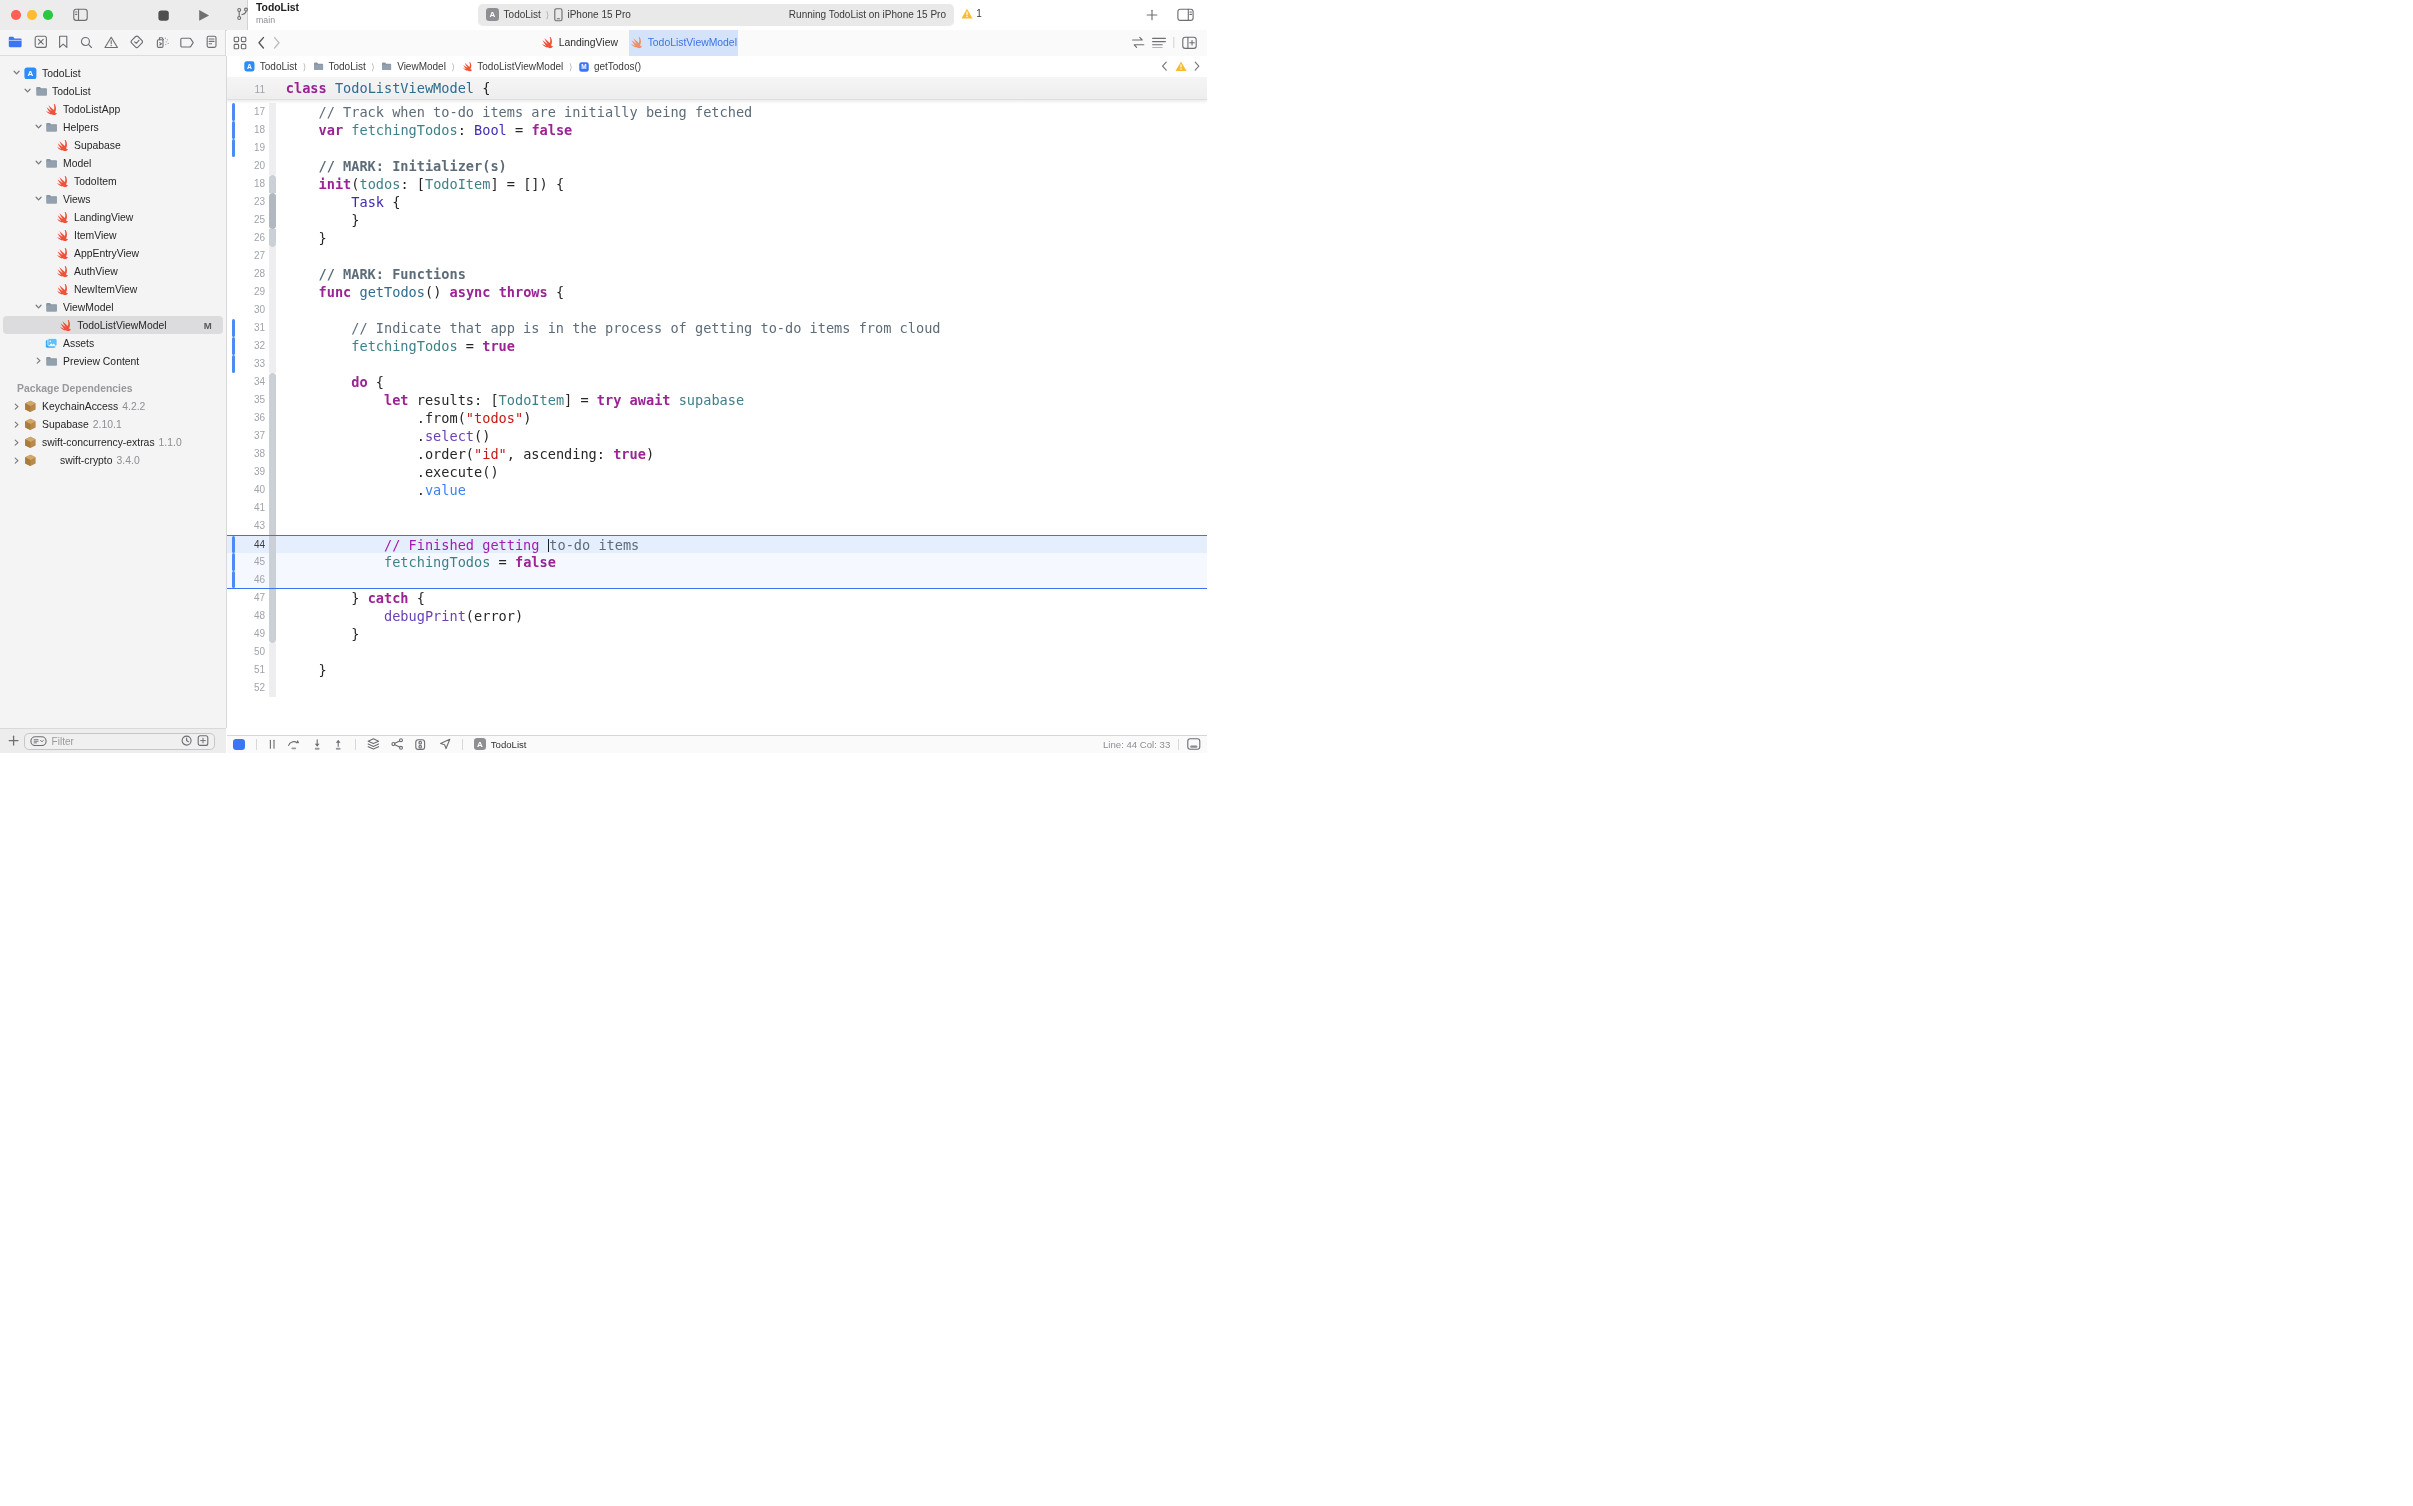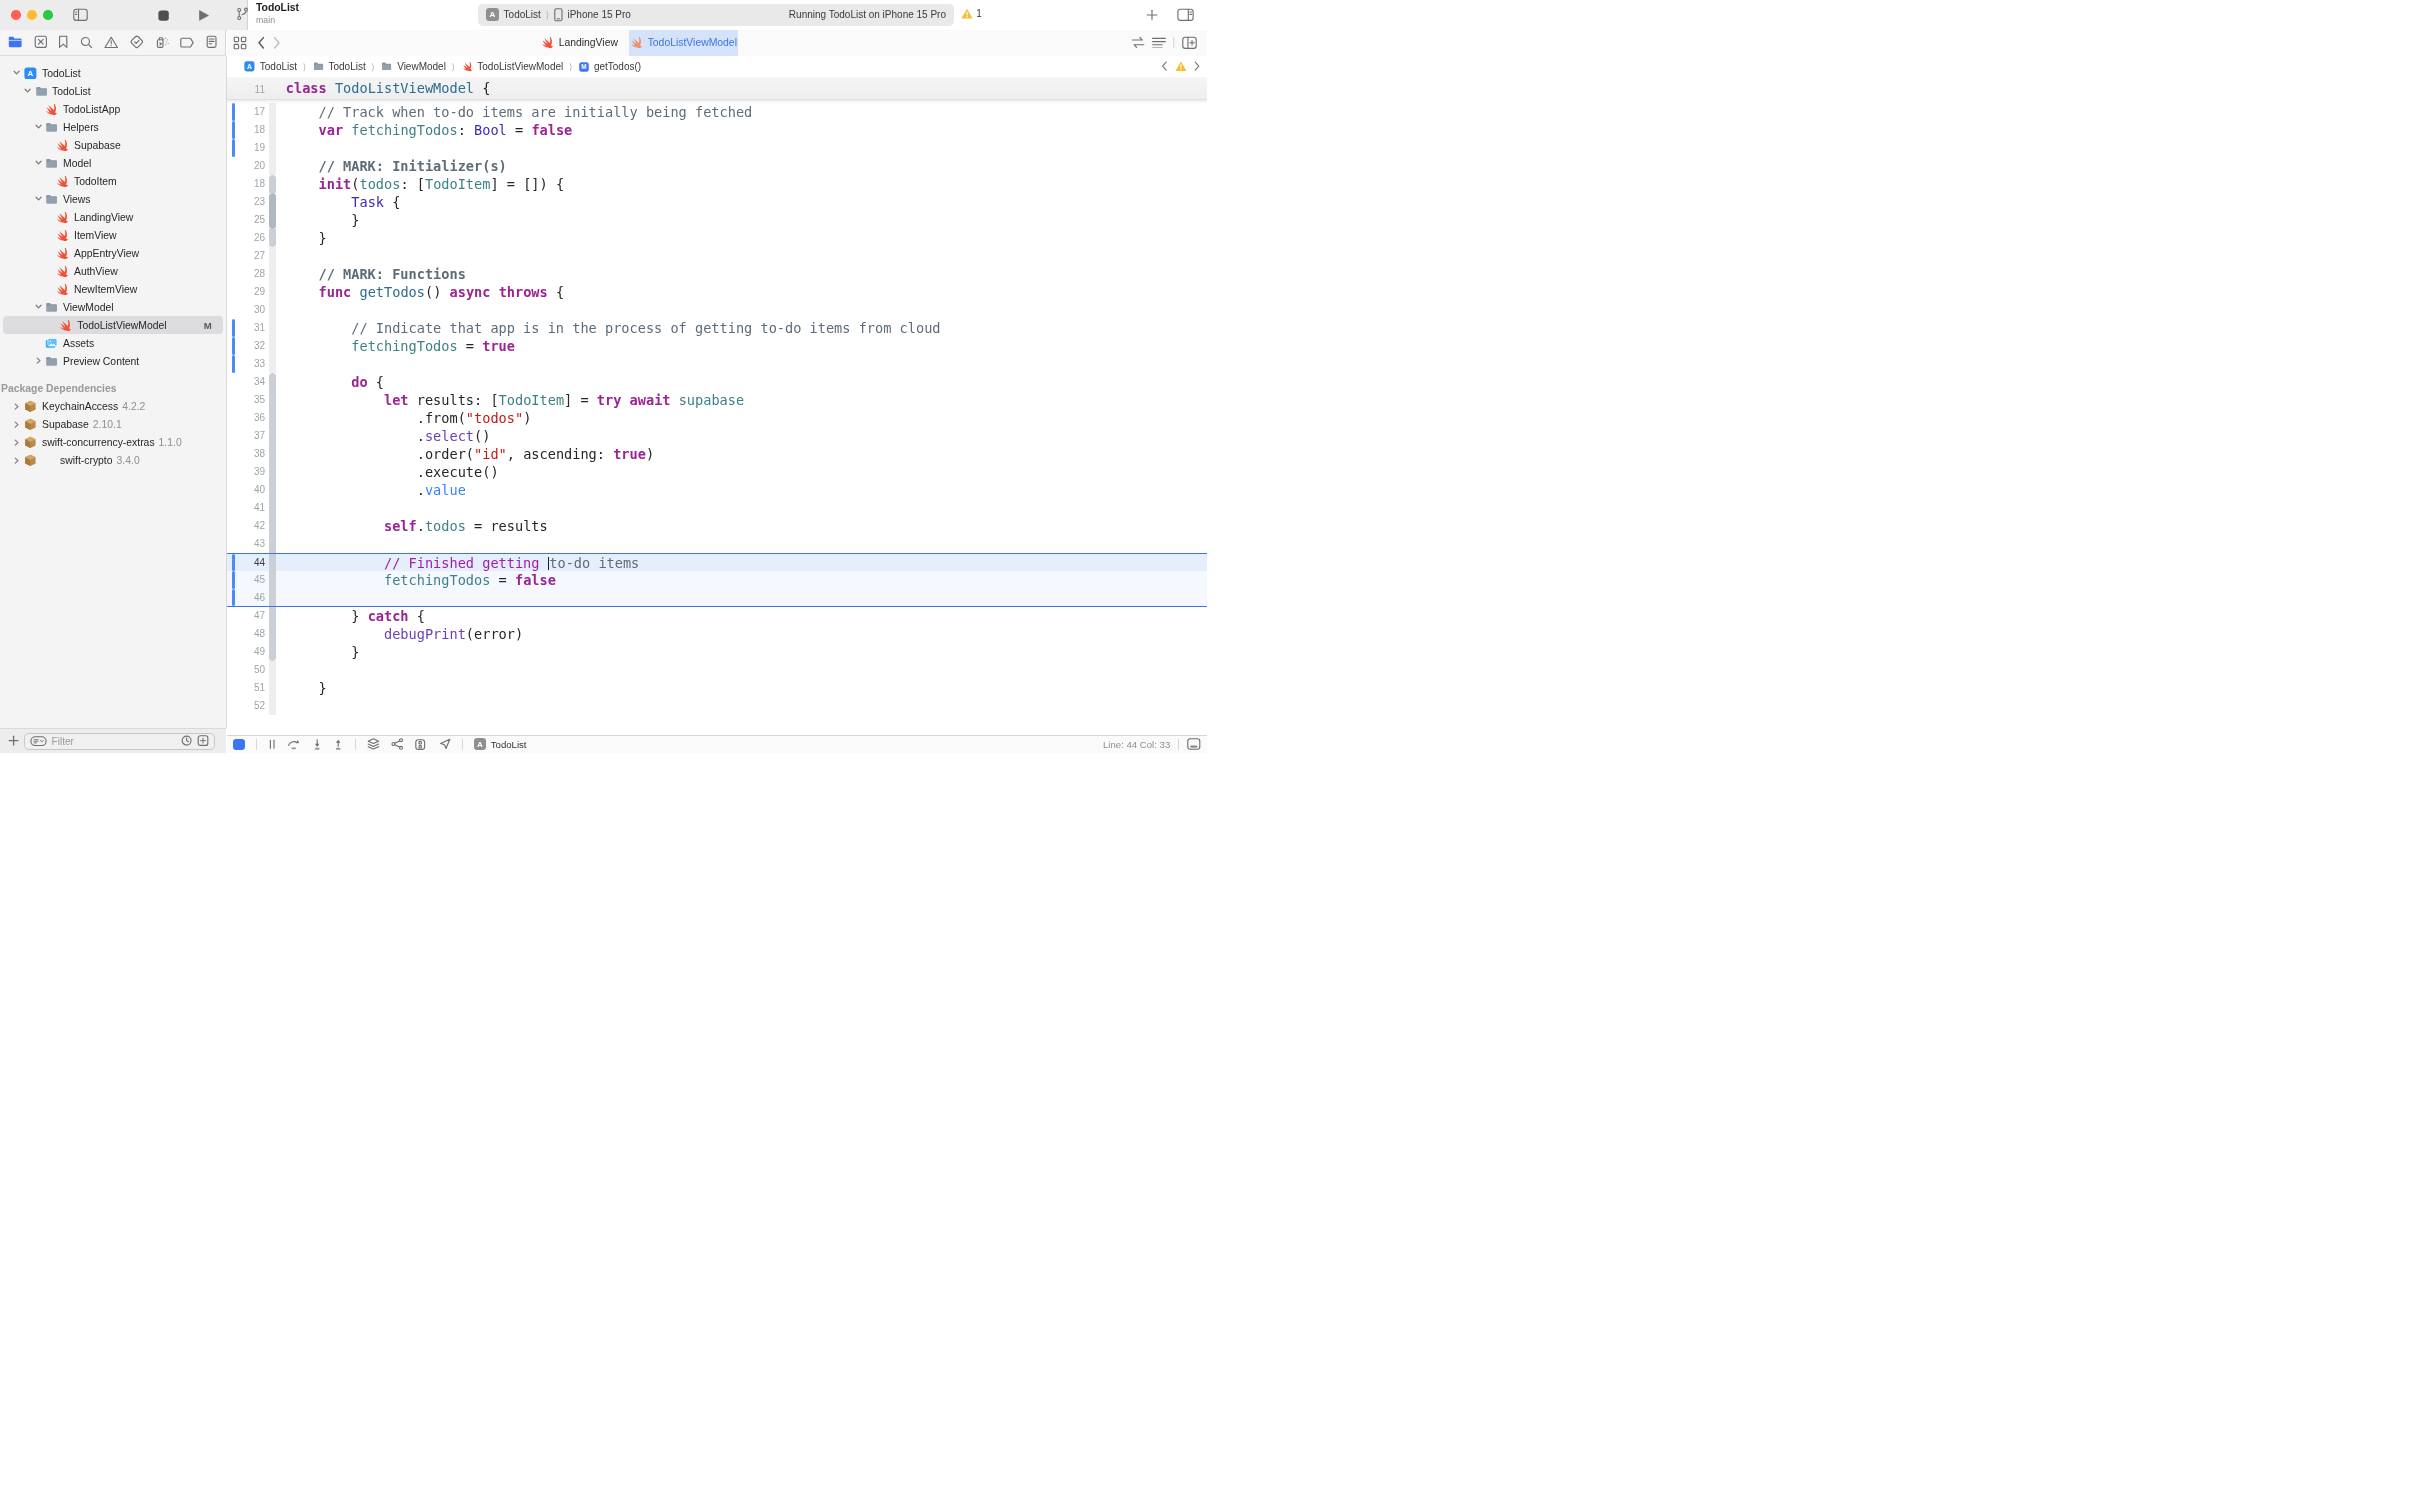--- a/index.html
+++ b/index.html
@@ -42,21 +42,21 @@
   .sidebar{position:absolute;left:0;top:56px;width:226px;bottom:25.5px;background:#f4f4f5;border-right:0.8px solid #d8d8da;overflow:hidden;}
   .tree{position:absolute;left:0;top:8px;right:0;}
   .trow{height:18px;display:flex;align-items:center;position:relative;font-size:10.4px;color:#262628;}
   .trow .chev{position:absolute;width:9.6px;display:flex;justify-content:center;}
   .trow .tico{position:absolute;width:12.8px;height:12.8px;}
   .trow .tlabel{position:absolute;white-space:nowrap;}
   .trow.sel{background:#dcdcde;border-radius:4px;margin:0 3.2px;}
   .trow .ver{color:#8e8e93;margin-left:4px;}
   .trow .mbadge{position:absolute;right:11.2px;font-size:9.6px;font-weight:bold;color:#55585c;}
   .tgap{height:9.6px;}
-  .tsection{height:18px;display:flex;align-items:center;padding-left:1px;font-size:10.4px;font-weight:bold;color:#98989d;}
+  .tsection{height:18px;display:flex;align-items:center;padding-left:17px;font-size:10.4px;font-weight:bold;color:#98989d;}
   .sb-footer{position:absolute;left:0;bottom:0;width:226px;height:25.5px;background:#ededee;border-top:0.8px solid #d9d9da;box-sizing:border-box;}
   .filterpill{position:absolute;left:24px;right:11.2px;top:4px;height:17px;border:0.8px solid #c6c6c8;border-radius:4.8px;
               background:#f0f0f1;display:flex;align-items:center;padding:0 4.8px;gap:4.8px;box-sizing:border-box;}
   .filterpill .ph{color:#9a9a9e;font-size:10px;flex:1;}
   
   .editor{position:absolute;left:227px;top:77px;right:0;bottom:0;background:#fff;overflow:hidden;}
   .coderow{height:18px;display:flex;align-items:stretch;position:relative;box-sizing:border-box;}
   .ln{width:38px;flex:none;text-align:right;font-size:10px;color:#9fa4aa;line-height:18px;
       font-family:"Liberation Sans",sans-serif;}
   .rib{width:7.2px;flex:none;margin-left:4px;background:#eeeef0;}
@@ -783,25 +783,20 @@
         <span class="ln">40</span>
         <span class="rib r1"></span>
         <span class="codetext"><span style="color:#262626">                .</span><span style="color:#3b82f6">value</span></span>
       </div>
       <div class="coderow">
         <span class="ln">41</span>
         <span class="rib r1"></span>
         <span class="codetext"></span>
       </div>
       <div class="coderow">
-        <span class="ln">42</span>
-        <span class="rib r1"></span>
-        <span class="codetext"><span style="color:#262626">            </span><span style="color:#9b2393;font-weight:bold">self</span><span style="color:#262626">.</span><span style="color:#3e8087">todos</span><span style="color:#262626"> = results</span></span>
-      </div>
-      <div class="coderow">
         <span class="ln">43</span>
         <span class="rib r1"></span>
         <span class="codetext"></span>
       </div>
       <div class="coderow chg selA">
         <span class="ln">44</span>
         <span class="rib r1"></span>
         <span class="codetext"><span style="color:#a21caf">            // Finished getting </span><span class="caret"></span><span style="color:#5d6c79">to-do items</span></span>
       </div>
       <div class="coderow chg selB">

